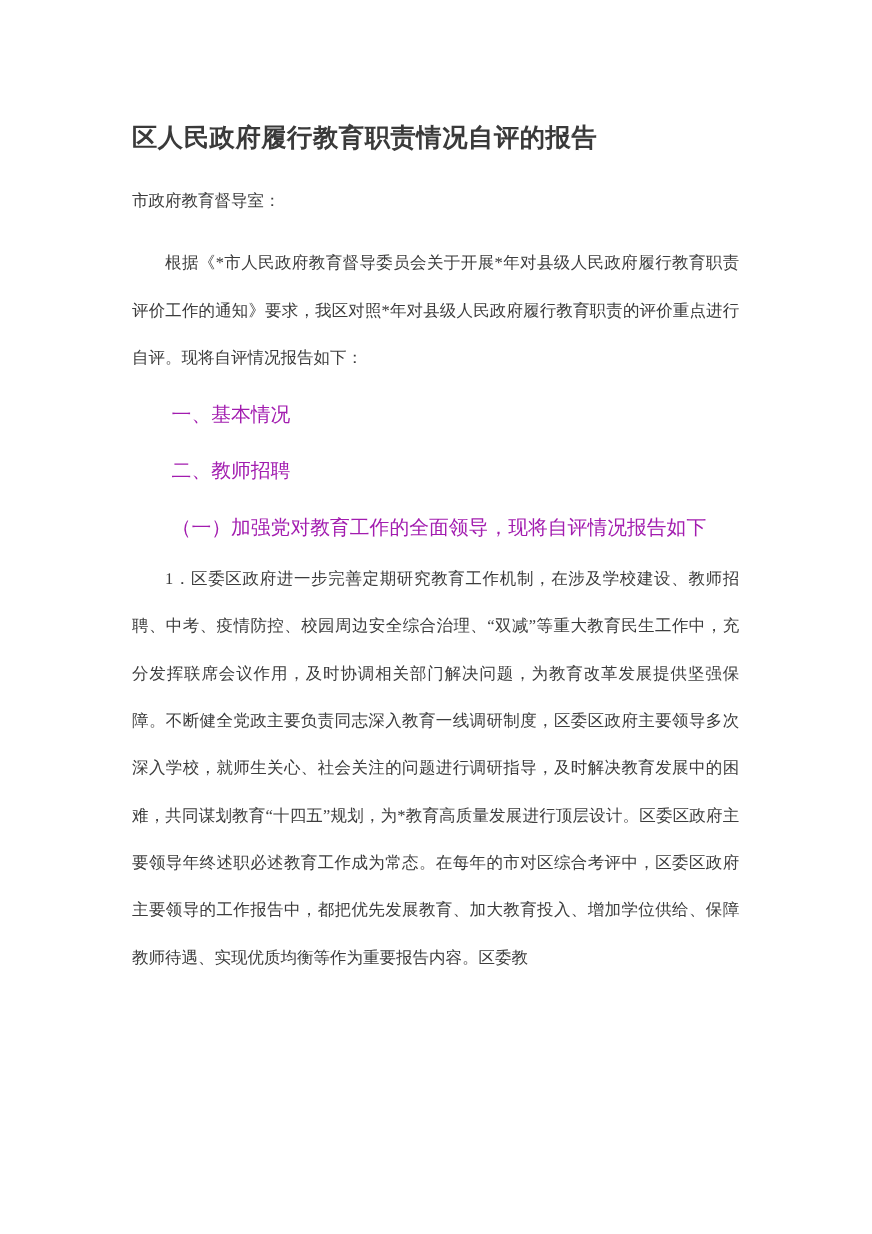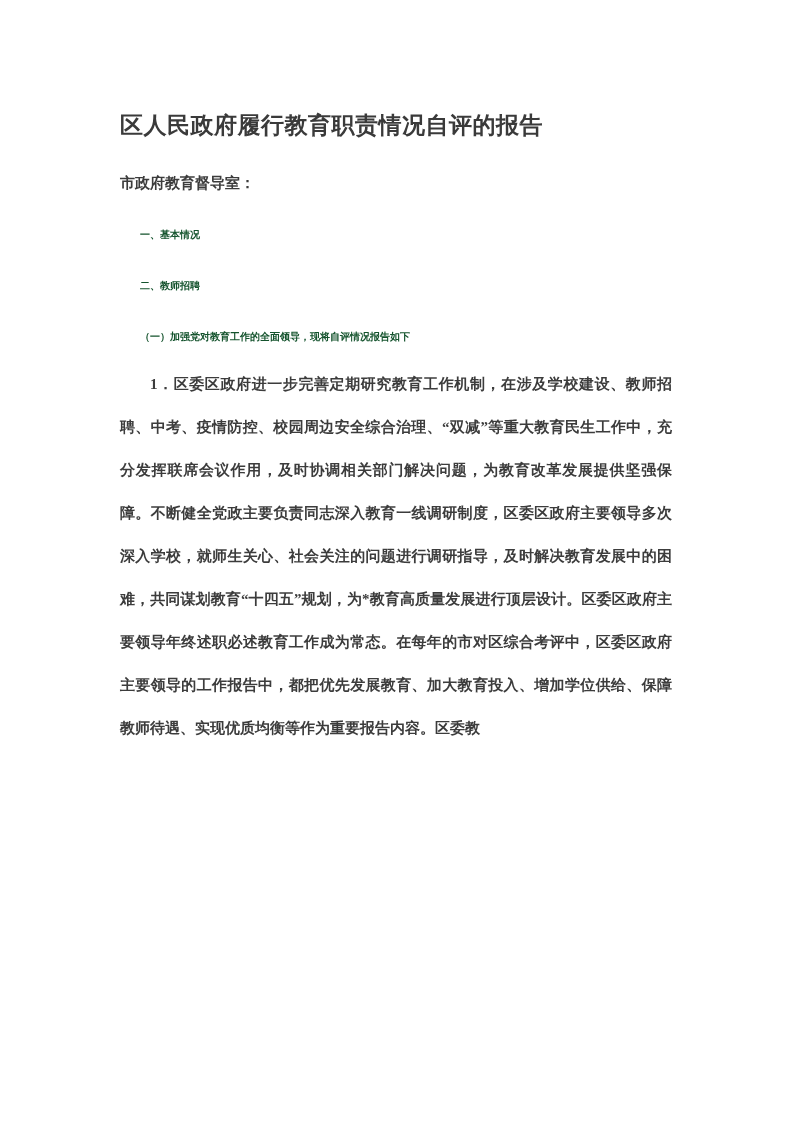--- a/index.html
+++ b/index.html
@@ -26,38 +26,38 @@
     margin: 0 0 18px 0;
     color: #3a3a3a;
     letter-spacing: 0.5px;
     text-align: left;
   }
   .bodytext {
     font-size: 15px;
     line-height: 43px;
     text-align: justify;
     margin: 0;
-    font-weight: bold;
+    font-weight: normal;
   }
   .indent {
     text-indent: 2em;
   }
   .salutation {
     margin-top: 0;
   }
   .intro-para {
     margin-top: 14px;
   }
   .heading {
-    font-size: 10px;
-    font-weight: bold;
+    font-size: 18px;
+    font-weight: normal;
     line-height: 43px;
     text-indent: 2em;
     margin: 8px 0 0 0;
-    color: #14532d;
+    color: #a21caf;
   }
   .after-heading {
     margin-top: 5px;
   }
   .page-number {
     position: absolute;
     left: 0;
     right: 0;
     top: 1042px;
     text-align: center;
@@ -69,20 +69,21 @@
 </style>
 </head>
 <body>
 
 <div class="page">
 
   <h1 class="doc-title">区人民政府履行教育职责情况自评的报告</h1>
 
   <p class="bodytext salutation">市政府教育督导室：</p>
 
+  <p class="bodytext indent intro-para">根据《*市人民政府教育督导委员会关于开展*年对县级人民政府履行教育职责评价工作的通知》要求，我区对照*年对县级人民政府履行教育职责的评价重点进行自评。现将自评情况报告如下：</p>
 
   <h2 class="heading">一、基本情况</h2>
 
 
   <h2 class="heading">二、教师招聘</h2>
 
   <h3 class="heading">（一）加强党对教育工作的全面领导，现将自评情况报告如下</h3>
 
   <p class="bodytext indent after-heading">1．区委区政府进一步完善定期研究教育工作机制，在涉及学校建设、教师招聘、中考、疫情防控、校园周边安全综合治理、“双减”等重大教育民生工作中，充分发挥联席会议作用，及时协调相关部门解决问题，为教育改革发展提供坚强保障。不断健全党政主要负责同志深入教育一线调研制度，区委区政府主要领导多次深入学校，就师生关心、社会关注的问题进行调研指导，及时解决教育发展中的困难，共同谋划教育“十四五”规划，为*教育高质量发展进行顶层设计。区委区政府主要领导年终述职必述教育工作成为常态。在每年的市对区综合考评中，区委区政府主要领导的工作报告中，都把优先发展教育、加大教育投入、增加学位供给、保障教师待遇、实现优质均衡等作为重要报告内容。区委教</p>
 

